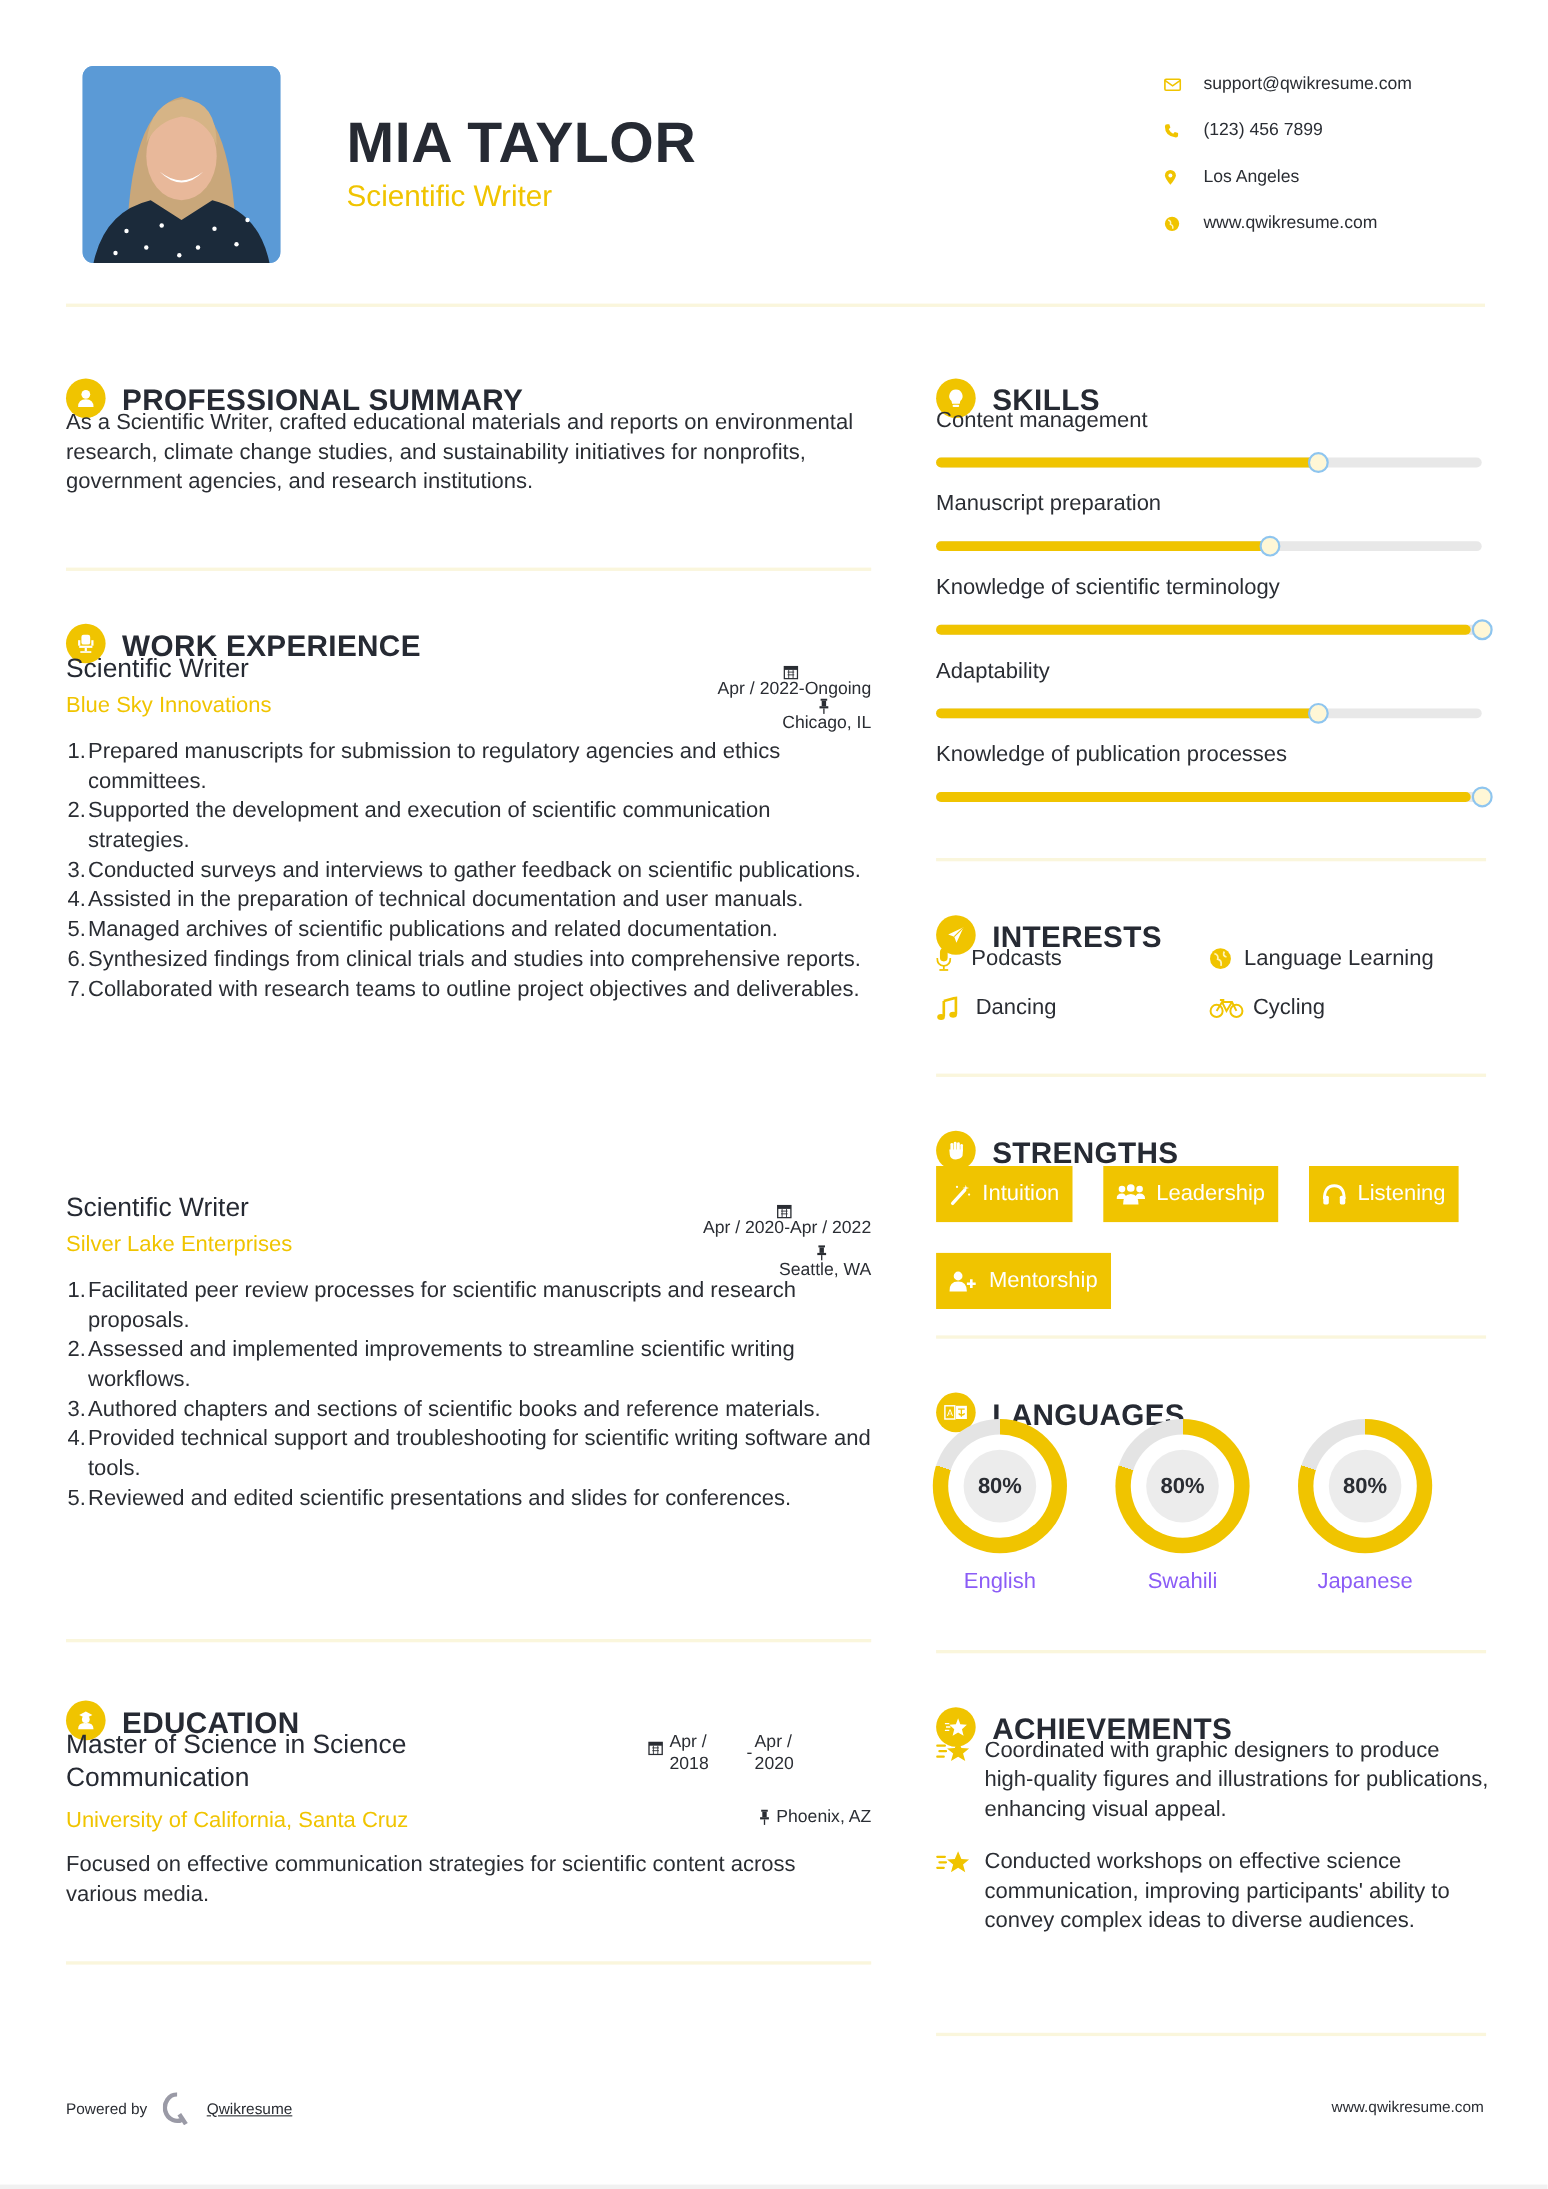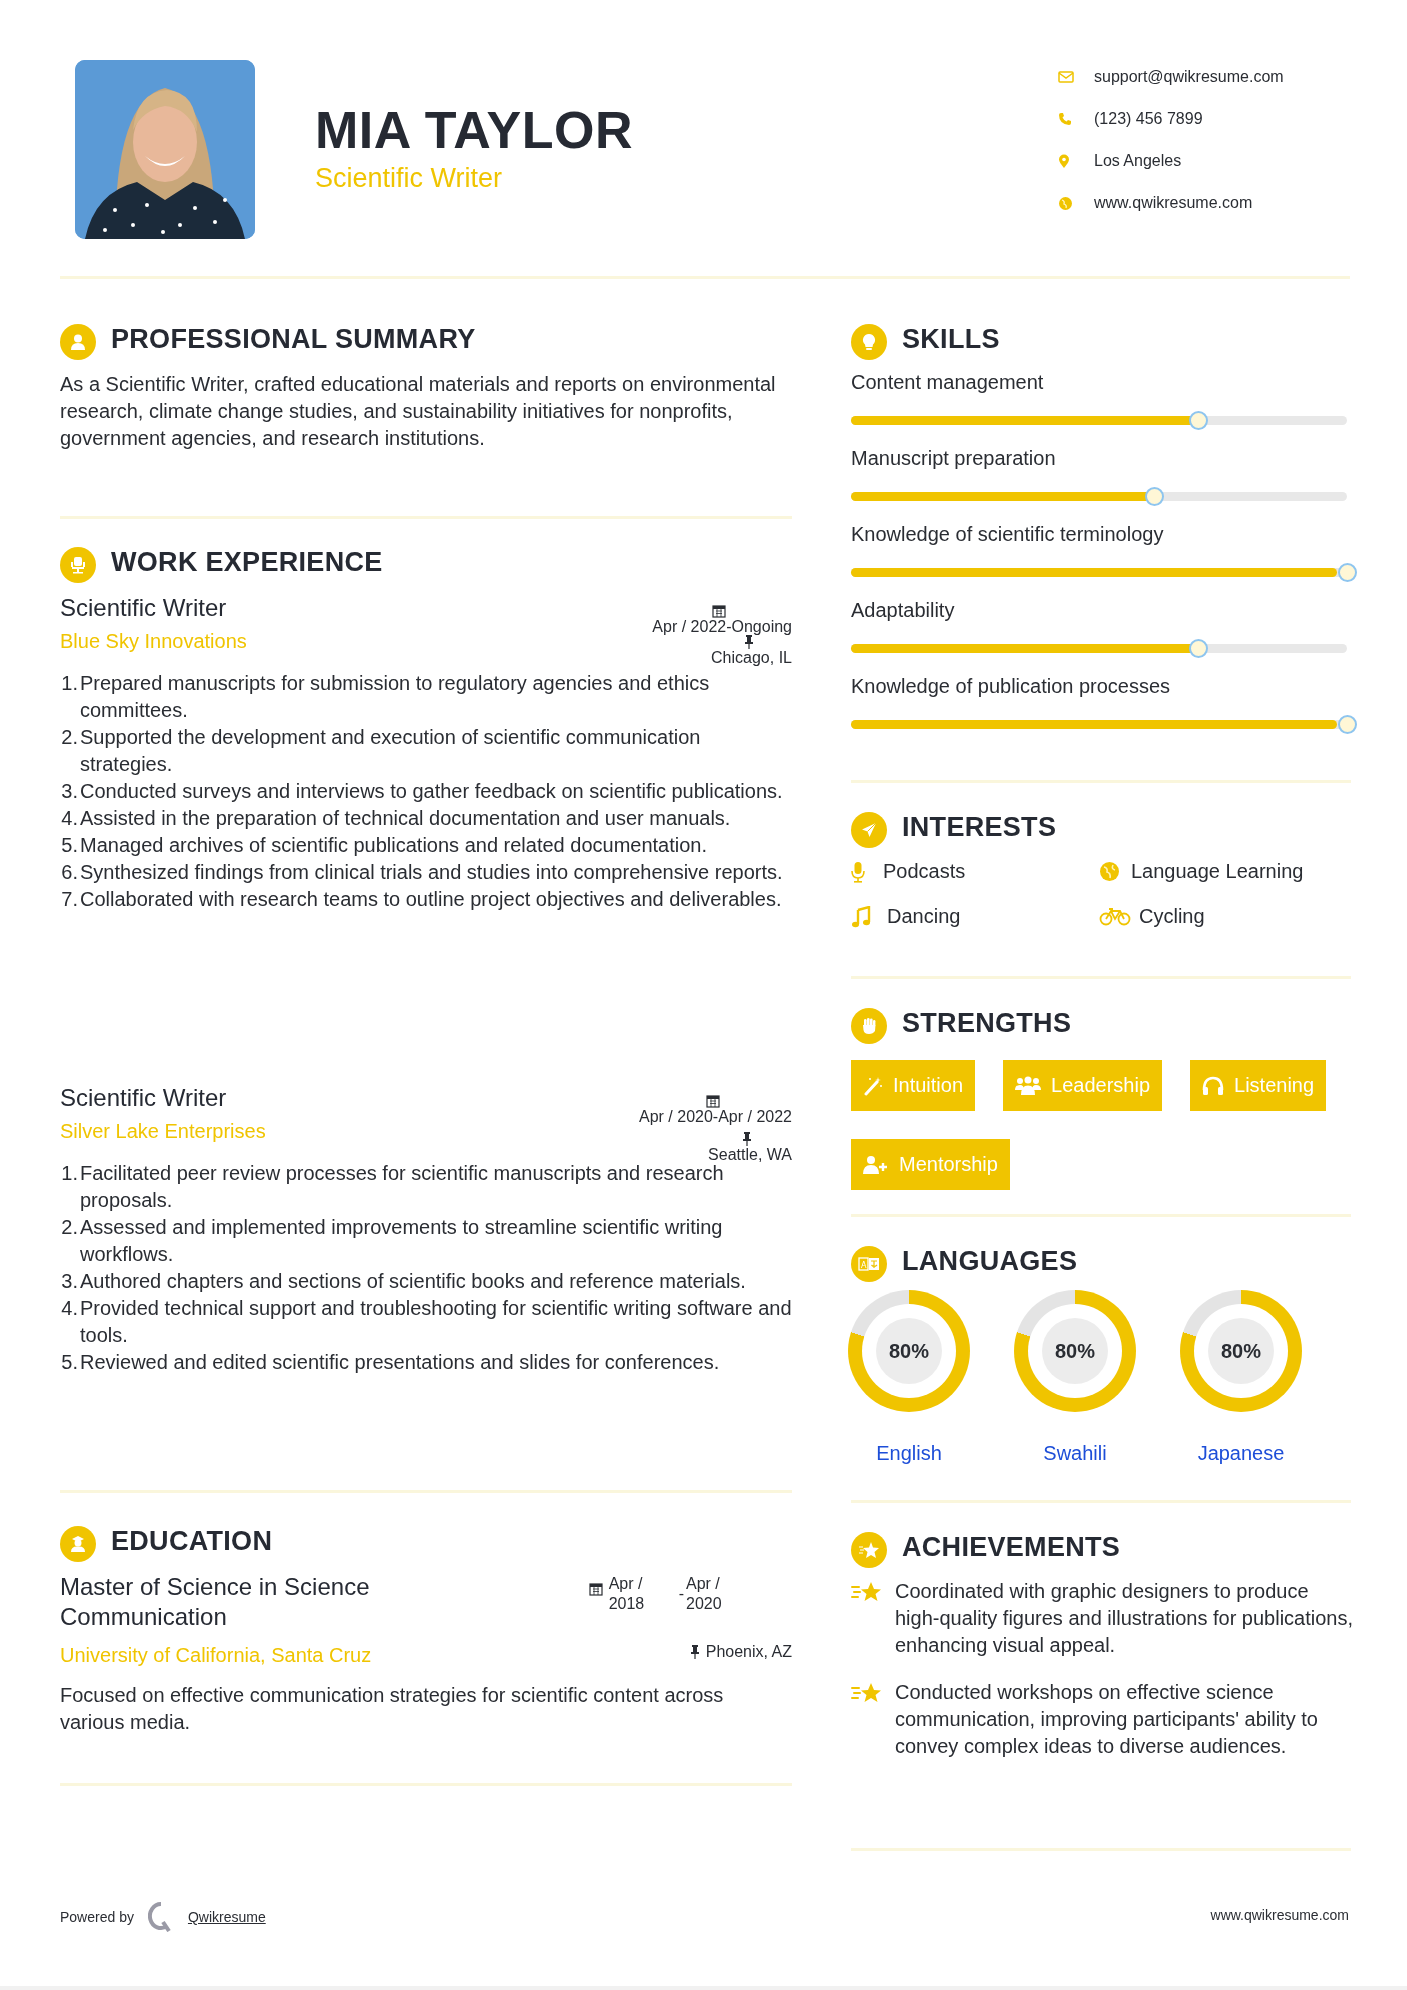--- a/index.html
+++ b/index.html
@@ -11,21 +11,21 @@
   
   .photo { position: absolute; left: 75px; top: 60px; width: 180px; height: 179px; border-radius: 10px; overflow: hidden; background: #5b9ad6; }
   .name { position: absolute; left: 315px; top: 100px; font-size: 52px; font-weight: bold; color: #262a33; letter-spacing: 0.5px; }
   .jobtitle { position: absolute; left: 315px; top: 163px; font-size: 27px; color: #f0c400; }
   .contacts { position: absolute; left: 1056px; top: 56px; width: 340px; }
   .contact { display: flex; align-items: center; height: 42px; font-size: 16px; color: #2a2d33; }
   .contact .ci { width: 38px; display: flex; align-items: center; justify-content: flex-start; padding-left: 2px; }
   .header-rule { position: absolute; left: 60px; top: 276px; width: 1290px; height: 3px; background: #faf6dc; }
 
   
-  .sec-head { position: absolute; display: flex; align-items: flex-start; }
+  .sec-head { position: absolute; display: flex; align-items: flex-end; margin-top: 20px; }
   .sec-icon { width: 36px; height: 36px; border-radius: 50%; background: #f0c400; display: flex; align-items: center; justify-content: center; margin-right: 15px; }
   .sec-title { font-size: 27px; font-weight: bold; color: #262a33; letter-spacing: 0.3px; }
 
   .rule { position: absolute; height: 3px; background: #faf6dc; }
 
   .text { font-size: 20px; line-height: 27px; color: #2a2d33; }
 
   
   .summary { position: absolute; left: 60px; top: 371px; width: 720px; }
 
@@ -53,21 +53,21 @@
 
   .strengths { position: absolute; left: 851px; top: 1060px; width: 500px; display: flex; flex-wrap: wrap; column-gap: 15px; row-gap: 14px; gap: 28px; }
   .tag { background: #f0c400; color: #ffffff; font-size: 20px; height: 51px; padding: 0 12px; display: flex; align-items: center; }
   .tag .ti { margin-right: 10px; display: inline-flex; }
 
   .langs { position: absolute; left: 848px; top: 1290px; display: flex; }
   .lang { width: 166px; display: flex; flex-direction: column; align-items: flex-start; }
   .ring { position: relative; width: 122px; height: 122px; border-radius: 50%; }
   .ring-inner { position: absolute; left: 14px; top: 14px; width: 94px; height: 94px; border-radius: 50%; background: #ffffff; }
   .ring-core { position: absolute; left: 28px; top: 28px; width: 66px; height: 66px; border-radius: 50%; background: #ececec; display: flex; align-items: center; justify-content: center; font-size: 20px; font-weight: bold; color: #2a2d33; }
-  .lang-name { font-size: 20px; color: #1d4ed8; margin-top: 30px; width: 122px; text-align: center; }
+  .lang-name { font-size: 20px; color: #8b5cf6; margin-top: 15px; width: 122px; text-align: center; }
 
   .achievements { position: absolute; left: 851px; top: 1578px; width: 505px; }
   .ach { display: flex; margin-bottom: 20px; }
   .ach .ai { width: 44px; flex-shrink: 0; padding-top: 2px; }
   .ach .txt { font-size: 20px; line-height: 27px; color: #2a2d33; }
 
   .edu { position: absolute; left: 60px; top: 1572px; width: 732px; }
   .edu-title { font-size: 24px; line-height: 30px; color: #262a33; width: 420px; }
   .edu-school { font-size: 20px; color: #f0c400; margin-top: 12px; }
   .edu-desc { font-size: 20px; line-height: 27px; color: #2a2d33; margin-top: 15px; }

